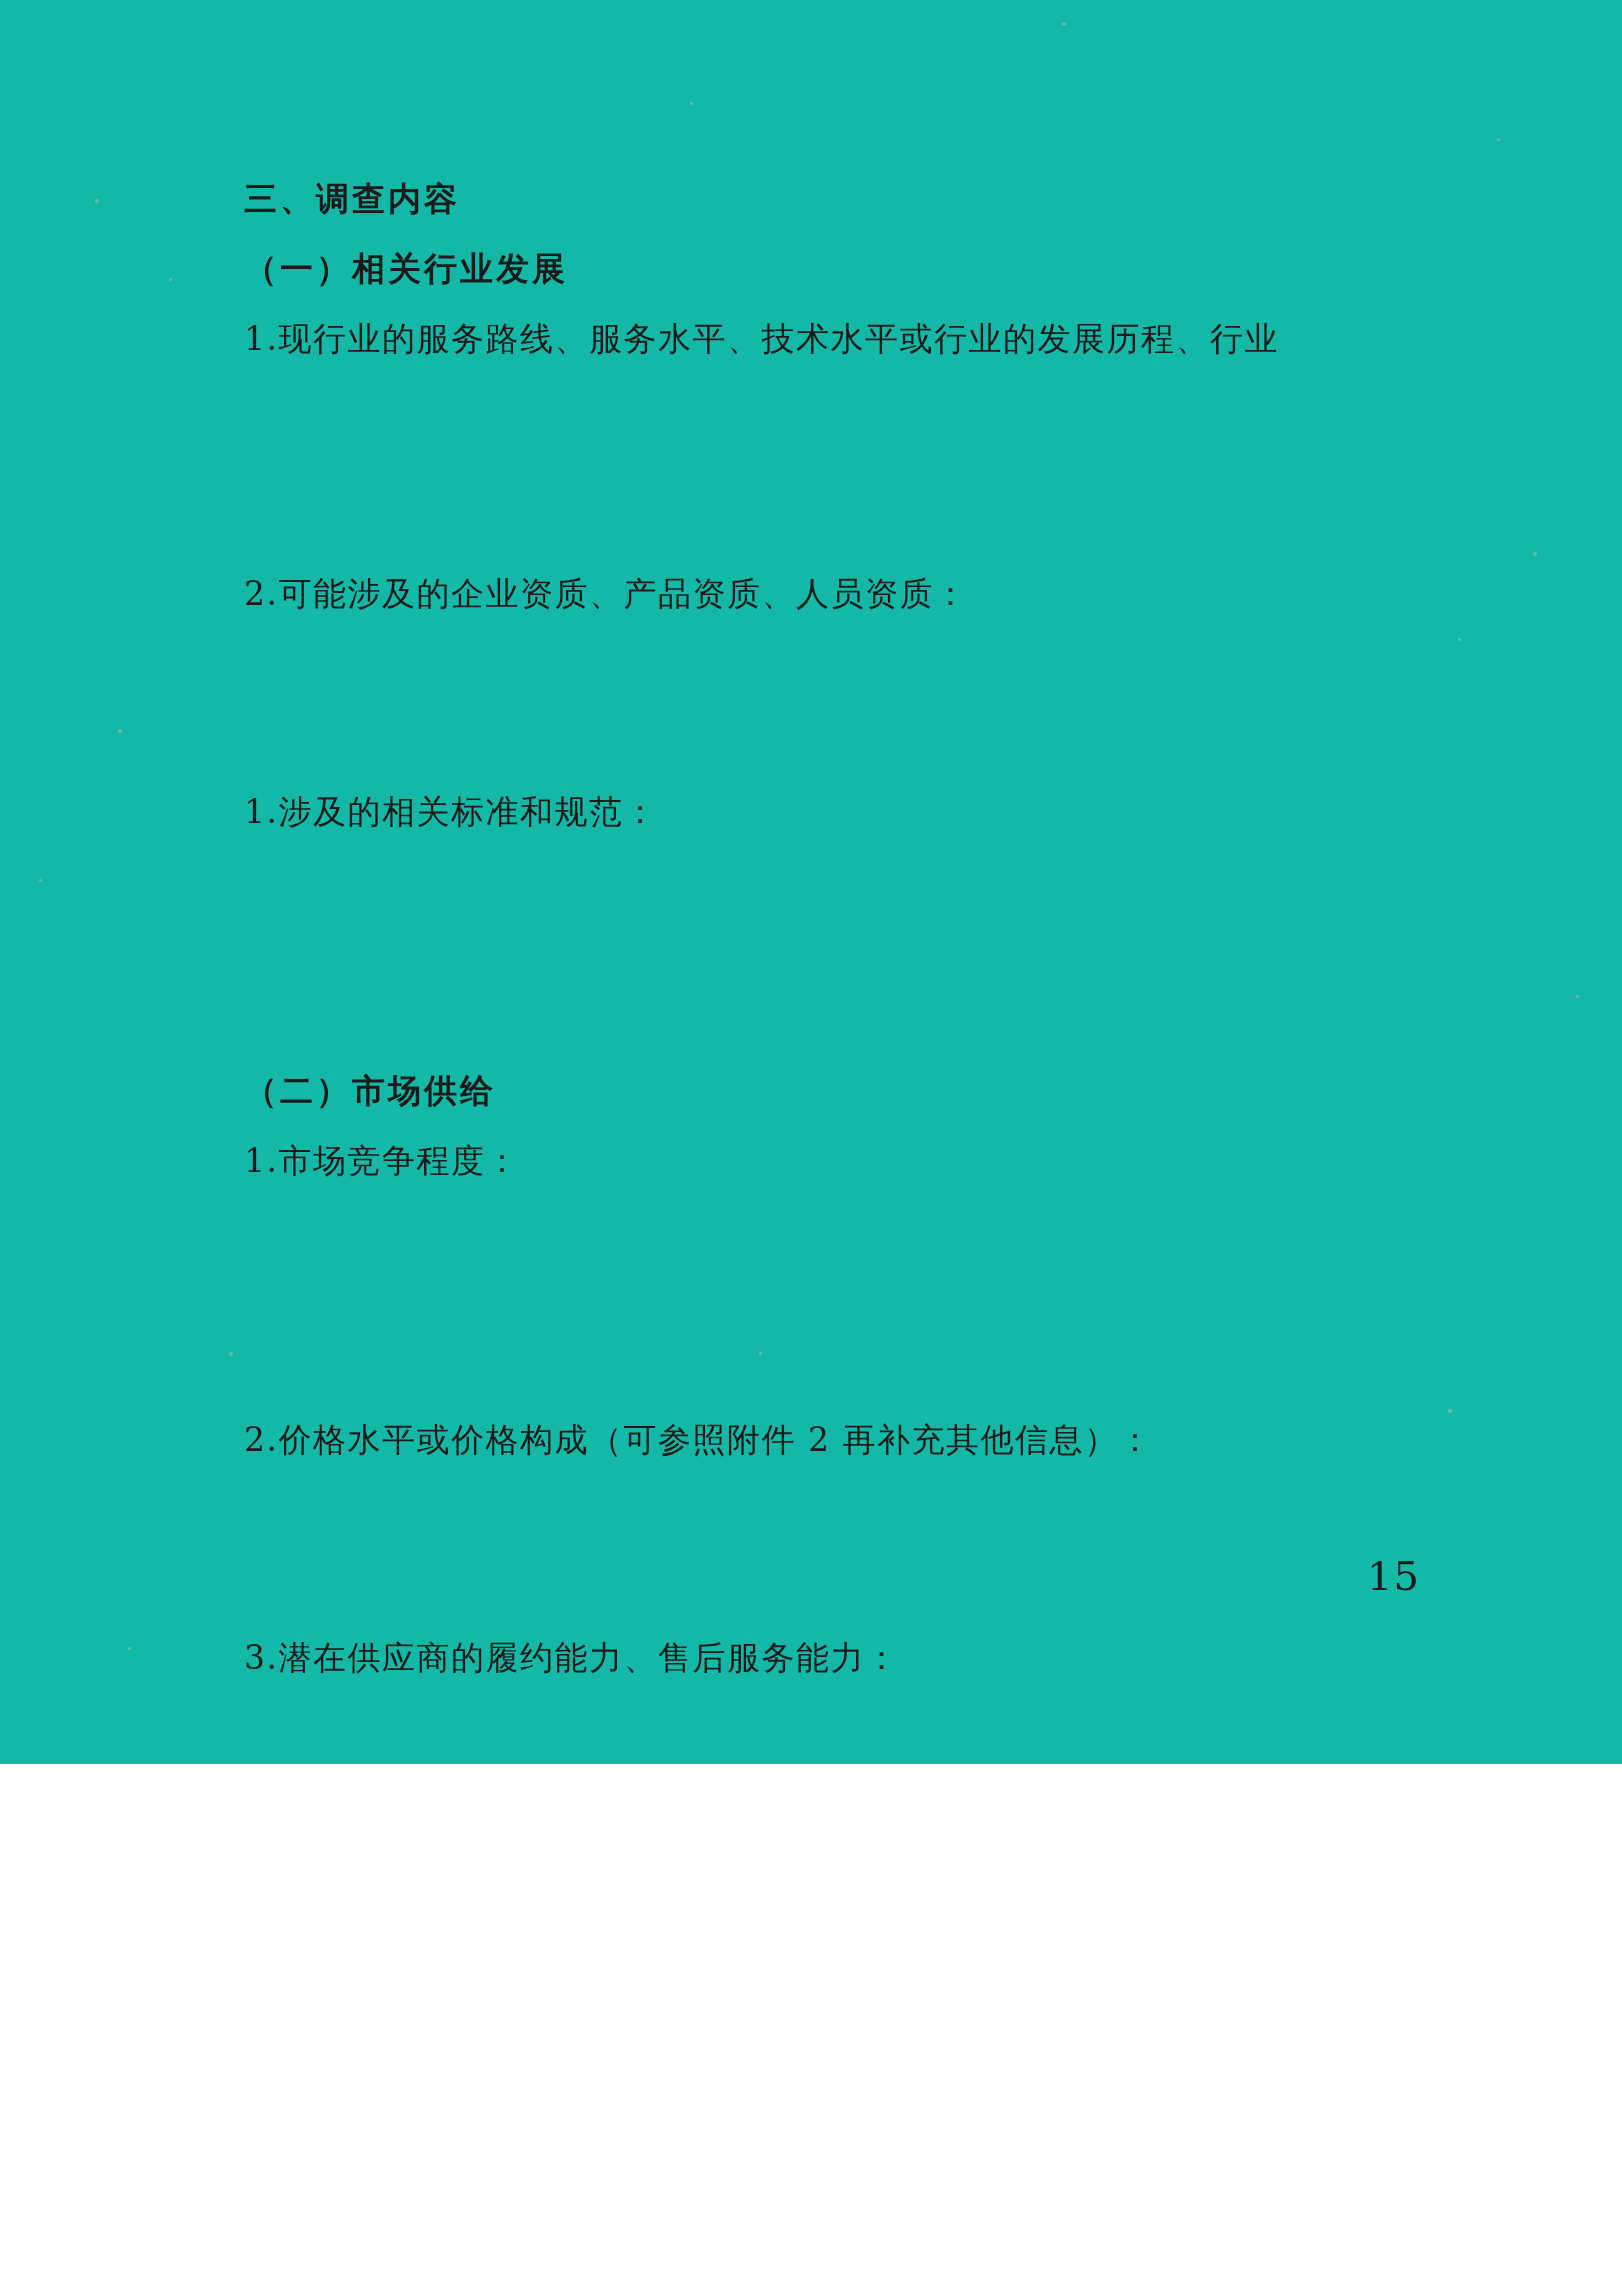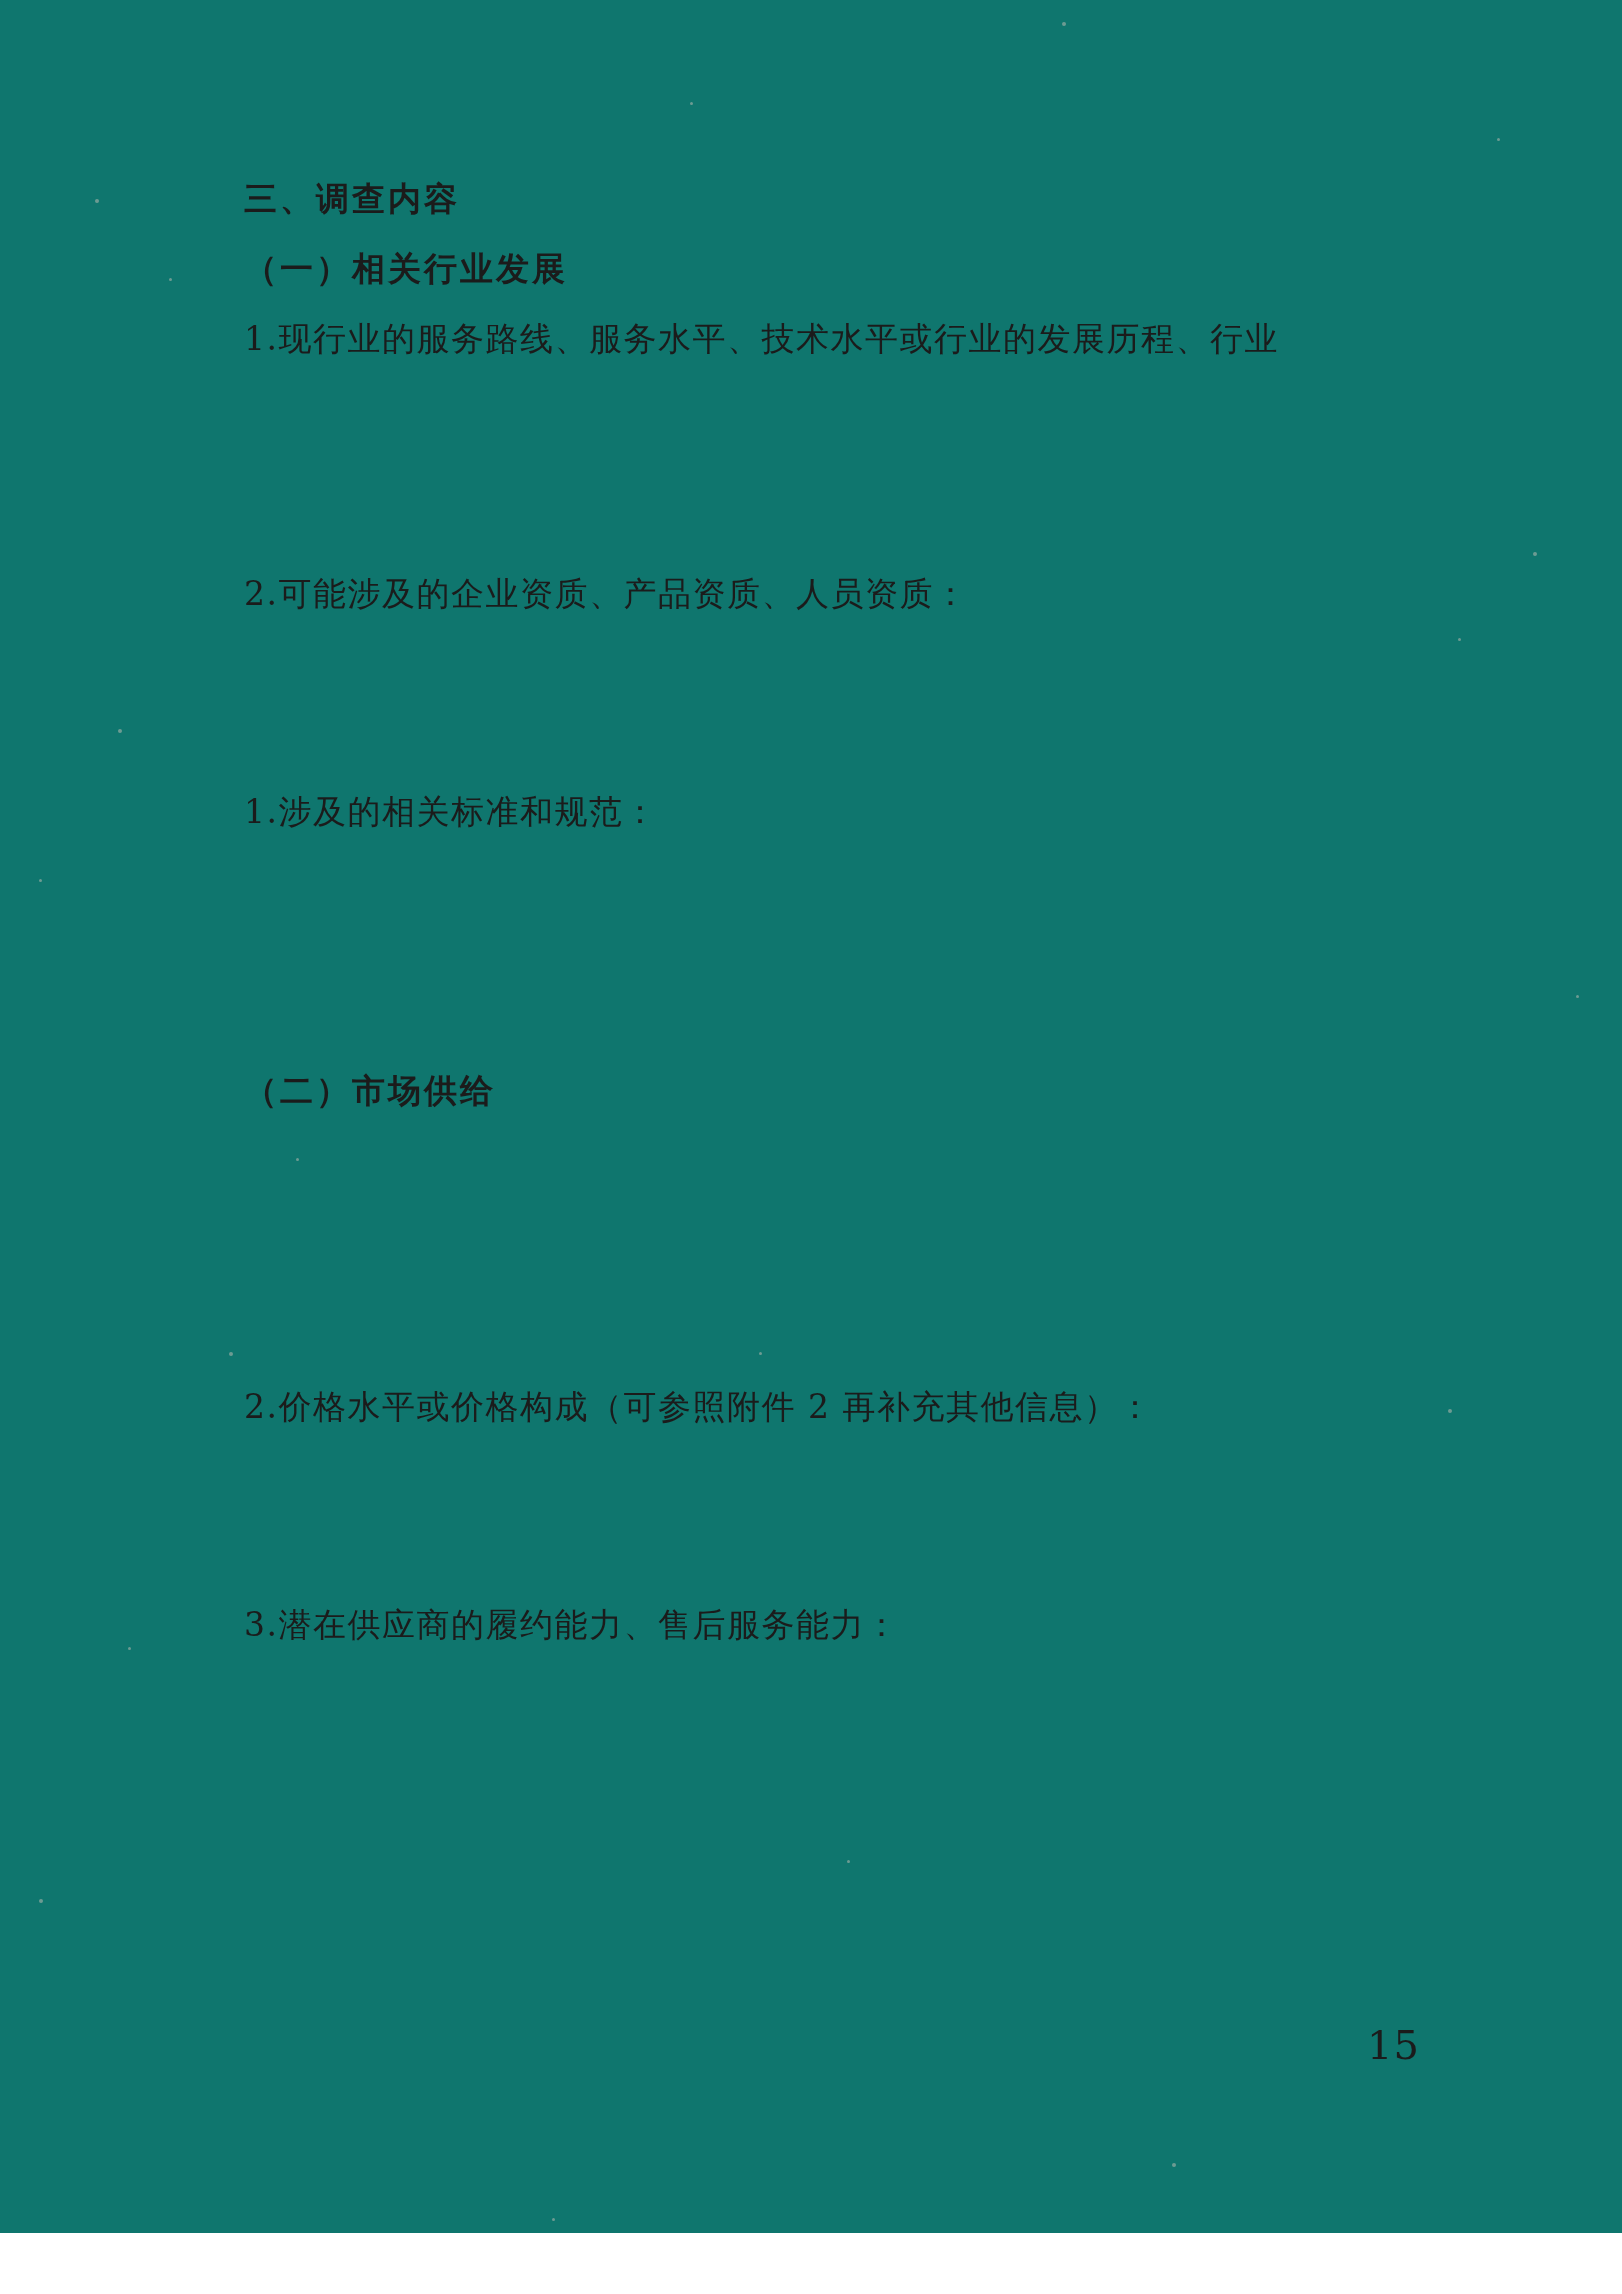--- a/index.html
+++ b/index.html
@@ -3,22 +3,22 @@
 <meta charset="utf-8">
 <style>
   html, body {
     margin: 0;
     padding: 0;
     background: #ffffff;
   }
   .page {
     position: relative;
     width: 1622px;
-    height: 2233px;
-    background: #0f766e;
+    height: 1764px;
+    background: #14b8a6;
     overflow: hidden;
     font-family: "DejaVu Serif", serif;
     color: #1a1a1a;
   }
   
   .speck {
     position: absolute;
     background: #b9b9b0;
     border-radius: 50%;
     opacity: 0.55;
@@ -104,20 +104,21 @@
 
     <div class="gap-l"></div>
 
     <div class="line item">1.涉及的相关标准和规范：</div>
 
     <div class="gap-xl"></div>
 
     <div class="line sub-heading">（二）市场供给</div>
     <div class="gap-xs"></div>
 
+    <div class="line item">1.市场竞争程度：</div>
 
     <div class="gap-xl"></div>
 
     <div class="line item">2.价格水平或价格构成（可参照附件 2 再补充其他信息）：</div>
 
     <div class="gap-l"></div>
 
     <div class="line item">3.潜在供应商的履约能力、售后服务能力：</div>
 
   </div>

